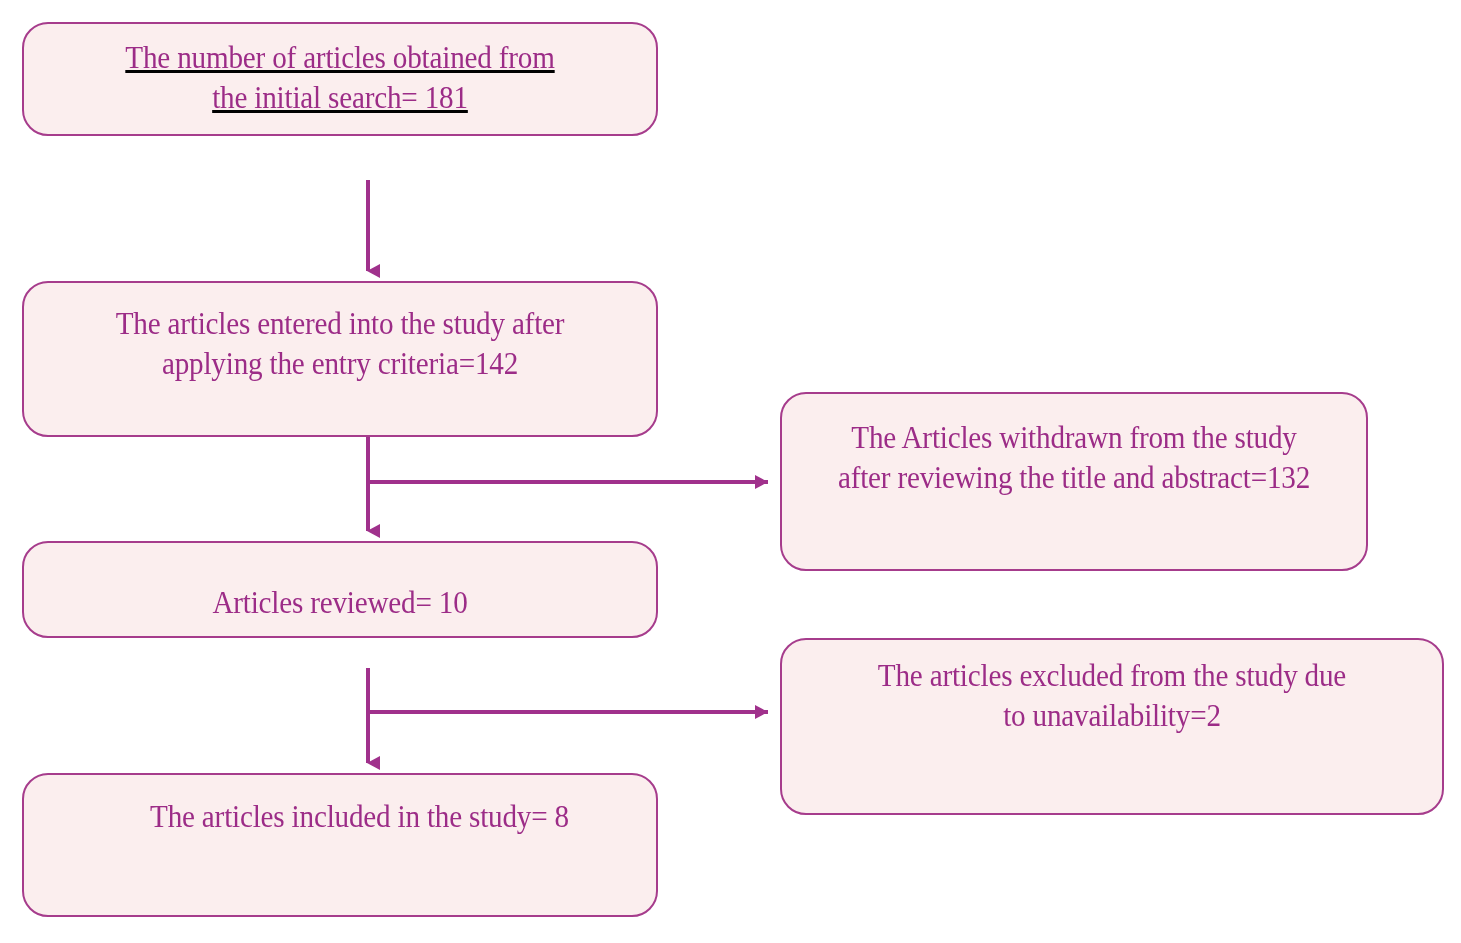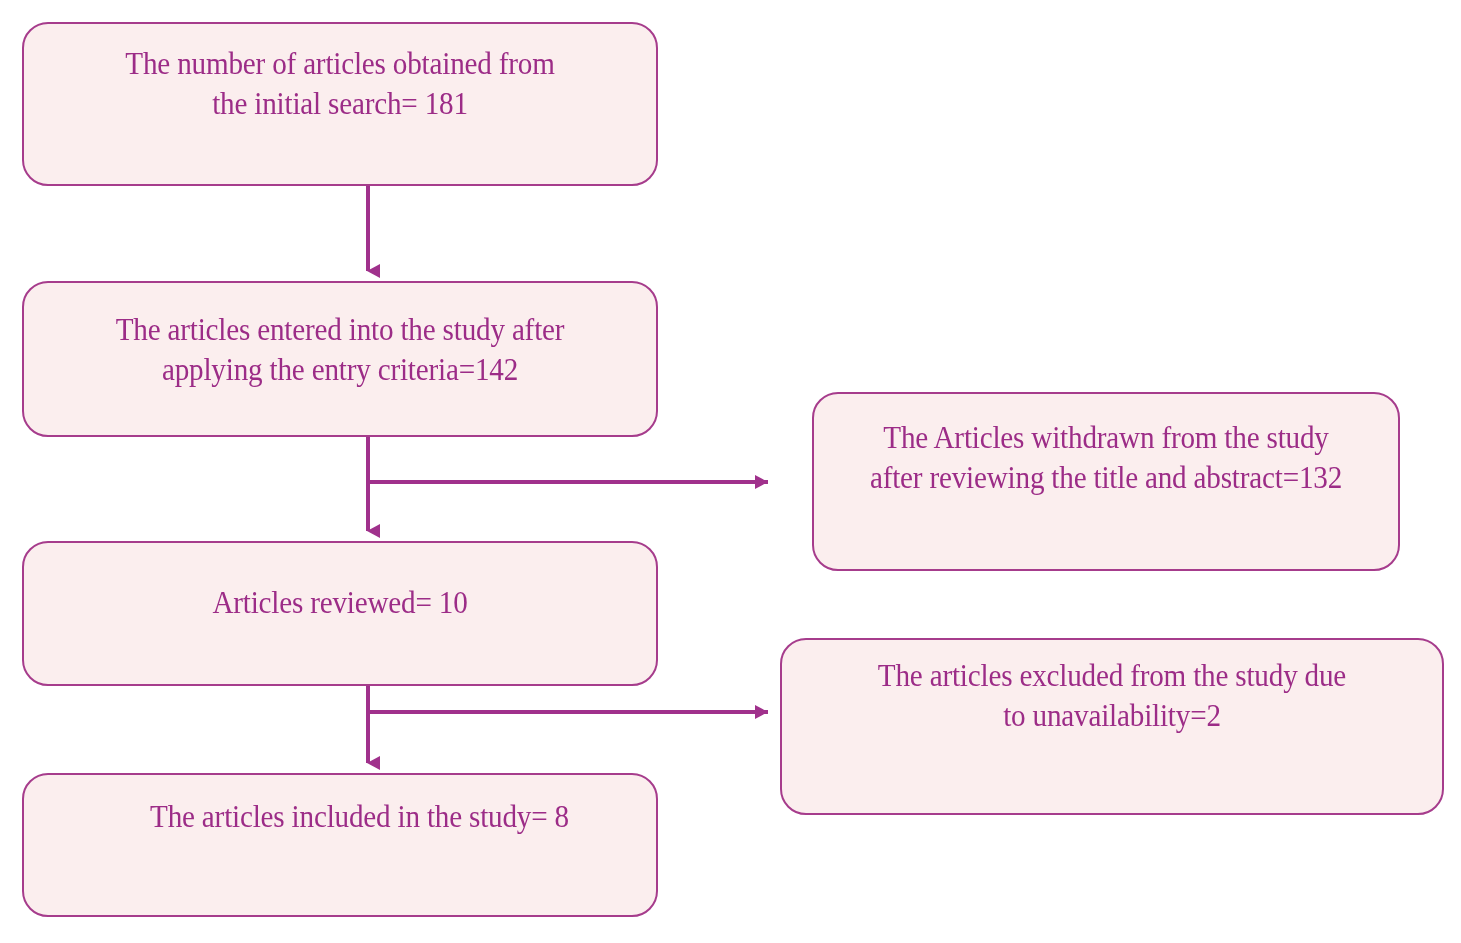--- a/index.html
+++ b/index.html
@@ -42,26 +42,26 @@
     text-align: center;
     color: #9C2C87;
     font-size: 31px;
     line-height: 1.28;
     letter-spacing: -0.2px;
     transform: scaleX(0.94);
     transform-origin: center top;
     white-space: pre-line;
   }
   
-  #node-initial-search   { left: 22px;  top: 22px;  width: 636px; height: 164px; padding-top: 20px; }
-  #node-entry-criteria   { left: 22px;  top: 281px; width: 636px; height: 156px; padding-top: 27px; }
-  #node-reviewed         { left: 22px;  top: 541px; width: 636px; height: 145px; padding-top: 40px; }
+  #node-initial-search   { left: 22px;  top: 22px;  width: 636px; height: 114px; padding-top: 14px; text-decoration: underline; }
+  #node-entry-criteria   { left: 22px;  top: 281px; width: 636px; height: 156px; padding-top: 21px; }
+  #node-reviewed         { left: 22px;  top: 541px; width: 636px; height: 97px; padding-top: 40px; }
   #node-included         { left: 22px;  top: 773px; width: 636px; height: 144px; padding-top: 22px; padding-left: 39px; }
   
-  #node-withdrawn        { left: 780px; top: 392px; width: 588px; height: 179px; padding-top: 24px; margin-left: 32px; }
+  #node-withdrawn        { left: 780px; top: 392px; width: 588px; height: 179px; padding-top: 24px; }
   #node-excluded         { left: 780px; top: 638px; width: 664px; height: 177px; padding-top: 16px; }
 </style>
 </head>
 <body>
 
 <div id="canvas">
 
   <svg id="edges" viewBox="0 0 1461 943" width="1461" height="943" xmlns="http://www.w3.org/2000/svg">
     <defs>
       <marker id="arrow-down" markerWidth="14" markerHeight="14" refX="7" refY="12" orient="auto" markerUnits="userSpaceOnUse">

